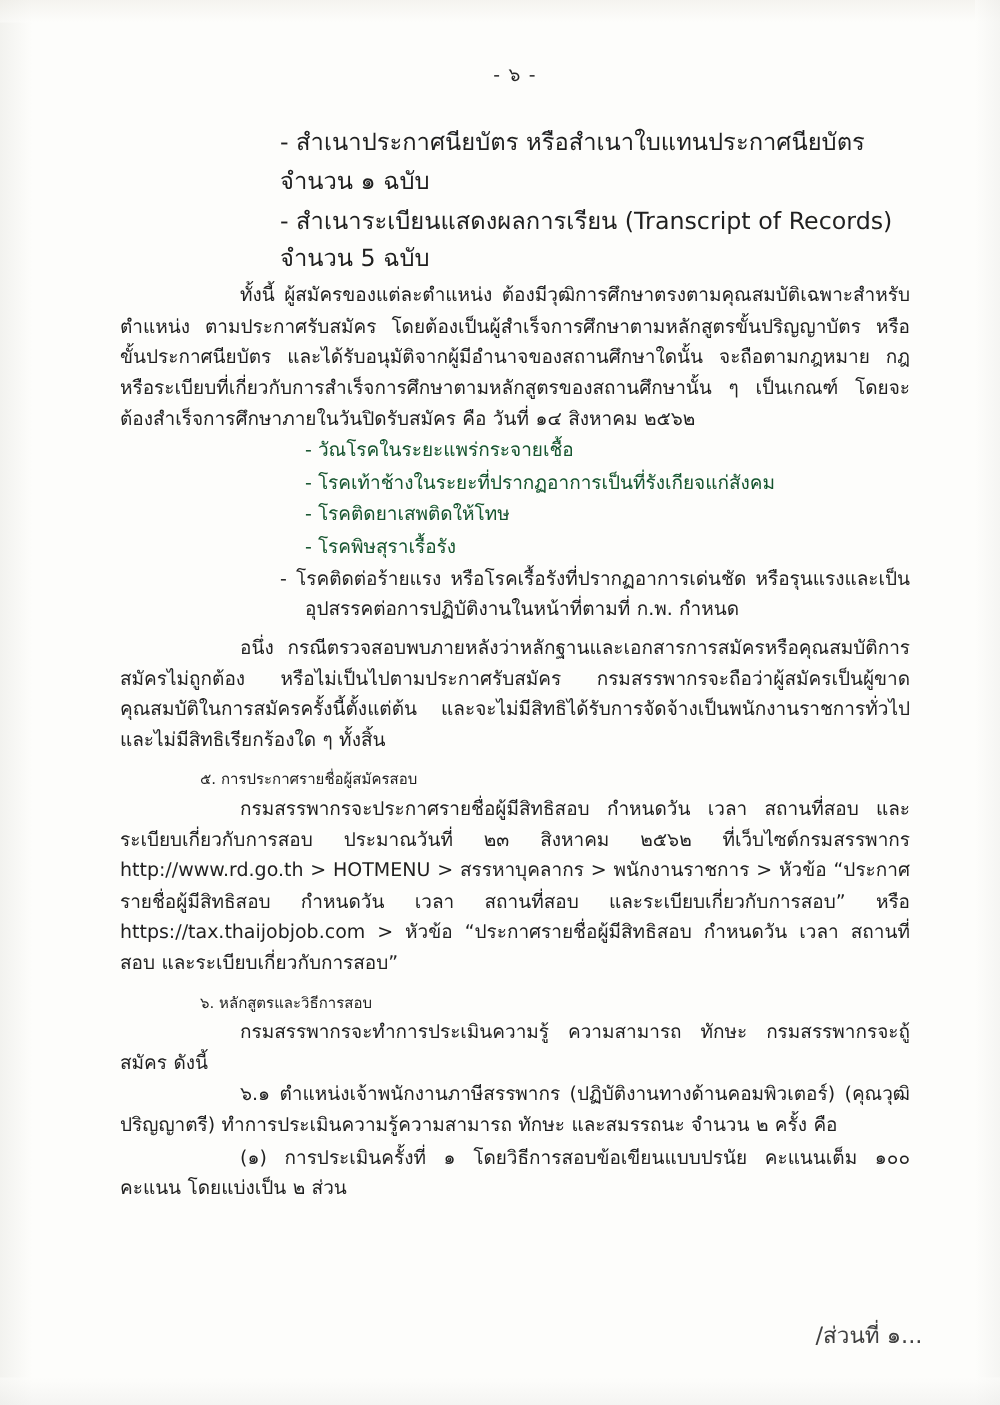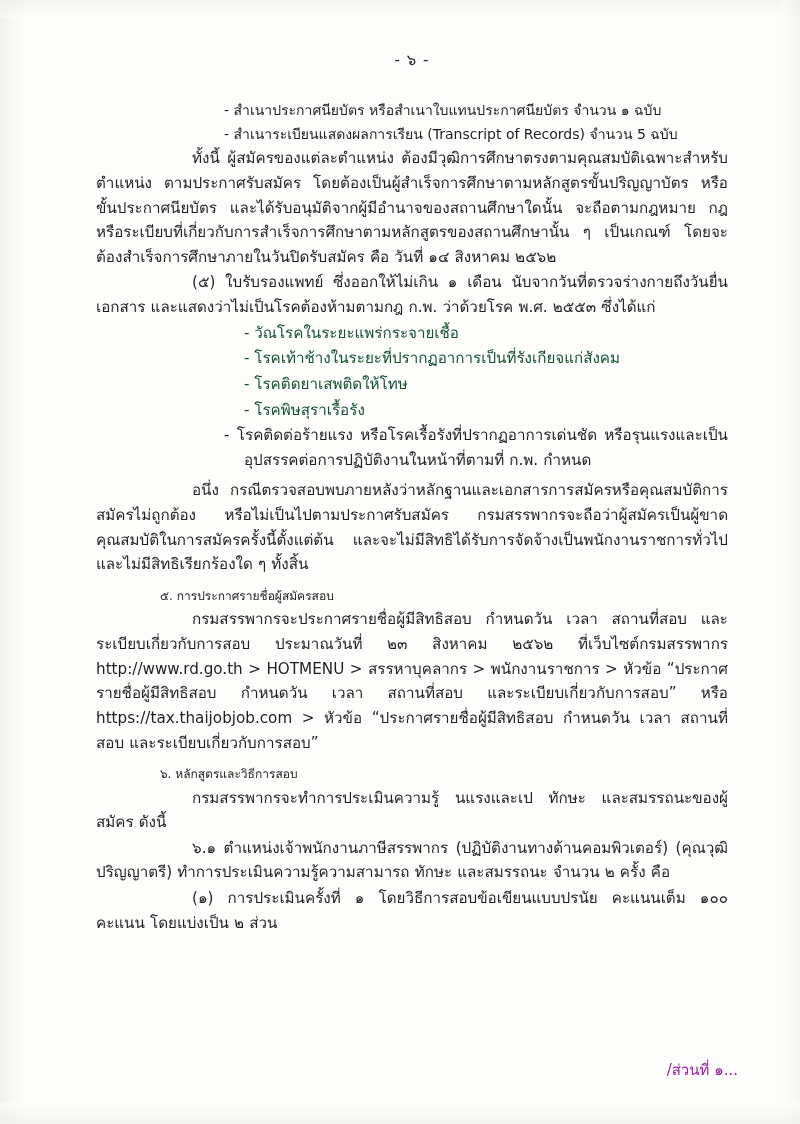--- a/index.html
+++ b/index.html
@@ -72,21 +72,21 @@
     text-align: justify;
     text-justify: inter-word;
     color: #1f1f1f;
     word-spacing: 0.3px;
   }
   p.ind-2 { text-indent: 96px; }
   p.noind { text-indent: 0; }
 
   p.dash {
     margin: 0 0 1px 0;
-    font-size: 14px;
+    font-size: 19px;
     line-height: 1.62;
     padding-left: 128px;
     color: #1f1f1f;
   }
   p.dash2 {
     margin: 0 0 1px 0;
     font-size: 15.2px;
     line-height: 1.62;
     padding-left: 148px;
     color: #14532d;
@@ -99,22 +99,22 @@
     font-size: 12px;
     line-height: 1.62;
     text-indent: 64px;
     color: #1f1f1f;
   }
 
   .footer-note {
     position: absolute;
     right: 62px;
     bottom: 42px;
-    font-size: 15px;
-    color: #a21caf;
+    font-size: 18px;
+    color: #404040;
   }
 </style>
 </head>
 <body>
 
 <div class="page">
   <div class="sheet">
     <div class="edge-left"></div>
     <div class="edge-top"></div>
     <div class="edge-right"></div>
@@ -125,40 +125,39 @@
       <div class="page-number">- ๖ -</div>
 
       <div class="gap-s"></div>
 
       <p class="dash">- สำเนาประกาศนียบัตร หรือสำเนาใบแทนประกาศนียบัตร จำนวน ๑ ฉบับ</p>
       <p class="dash">- สำเนาระเบียนแสดงผลการเรียน (Transcript of Records) จำนวน 5 ฉบับ</p>
 
       <p class="body ind-2">ทั้งนี้ ผู้สมัครของแต่ละตำแหน่ง ต้องมีวุฒิการศึกษาตรงตามคุณสมบัติเฉพาะสำหรับตำแหน่ง ตามประกาศรับสมัคร โดยต้องเป็นผู้สำเร็จการศึกษาตามหลักสูตรขั้นปริญญาบัตร หรือขั้นประกาศนียบัตร และได้รับอนุมัติจากผู้มีอำนาจของสถานศึกษาใดนั้น จะถือตามกฎหมาย กฎ หรือระเบียบที่เกี่ยวกับการสำเร็จการศึกษาตามหลักสูตรของสถานศึกษานั้น ๆ เป็นเกณฑ์ โดยจะต้องสำเร็จการศึกษาภายในวันปิดรับสมัคร คือ วันที่ ๑๔ สิงหาคม ๒๕๖๒</p>
 
 
-      <p class="body ind-2">(๕) ใบรับรองแพทย์ ซึ่งออกให้ไม่เกิน ๑ เดือน นับจากวันที่ตรวจร่างกายถึงวันยื่นเอกสาร และแสดงว่าไม่เป็นโรคต้องห้ามตามกฎ ก.พ. ว่าด้วยโรค พ.ศ. ๒๕๕๓ ซึ่งได้แก่</p>
 
       <p class="dash2">- วัณโรคในระยะแพร่กระจายเชื้อ</p>
       <p class="dash2">- โรคเท้าช้างในระยะที่ปรากฏอาการเป็นที่รังเกียจแก่สังคม</p>
       <p class="dash2">- โรคติดยาเสพติดให้โทษ</p>
       <p class="dash2">- โรคพิษสุราเรื้อรัง</p>
       <p class="body noind" style="padding-left:148px; text-indent:-20px;">- โรคติดต่อร้ายแรง หรือโรคเรื้อรังที่ปรากฏอาการเด่นชัด หรือรุนแรงและเป็นอุปสรรคต่อการปฏิบัติงานในหน้าที่ตามที่ ก.พ. กำหนด</p>
 
       <div class="gap-s"></div>
 
 
       <p class="body ind-2">อนึ่ง กรณีตรวจสอบพบภายหลังว่าหลักฐานและเอกสารการสมัครหรือคุณสมบัติการสมัครไม่ถูกต้อง หรือไม่เป็นไปตามประกาศรับสมัคร กรมสรรพากรจะถือว่าผู้สมัครเป็นผู้ขาดคุณสมบัติในการสมัครครั้งนี้ตั้งแต่ต้น และจะไม่มีสิทธิได้รับการจัดจ้างเป็นพนักงานราชการทั่วไป และไม่มีสิทธิเรียกร้องใด ๆ ทั้งสิ้น</p>
 
       <p class="section-head">๕. การประกาศรายชื่อผู้สมัครสอบ</p>
 
       <p class="body ind-2">กรมสรรพากรจะประกาศรายชื่อผู้มีสิทธิสอบ กำหนดวัน เวลา สถานที่สอบ และระเบียบเกี่ยวกับการสอบ ประมาณวันที่ ๒๓ สิงหาคม ๒๕๖๒ ที่เว็บไซต์กรมสรรพากร http://www.rd.go.th &gt; HOTMENU &gt; สรรหาบุคลากร &gt; พนักงานราชการ &gt; หัวข้อ “ประกาศรายชื่อผู้มีสิทธิสอบ กำหนดวัน เวลา สถานที่สอบ และระเบียบเกี่ยวกับการสอบ” หรือ https://tax.thaijobjob.com &gt; หัวข้อ “ประกาศรายชื่อผู้มีสิทธิสอบ กำหนดวัน เวลา สถานที่สอบ และระเบียบเกี่ยวกับการสอบ”</p>
 
       <p class="section-head">๖. หลักสูตรและวิธีการสอบ</p>
 
-      <p class="body ind-2">กรมสรรพากรจะทำการประเมินความรู้ นแรงและเป ทักษะ และสมรรถนะของผู้สมัคร ดังนี้</p>
+      <p class="body ind-2">กรมสรรพากรจะทำการประเมินความรู้ ความสามารถ ทักษะ กรมสรรพากรจะถู้สมัคร ดังนี้</p>
 
       <p class="body ind-2">๖.๑ ตำแหน่งเจ้าพนักงานภาษีสรรพากร (ปฏิบัติงานทางด้านคอมพิวเตอร์) (คุณวุฒิปริญญาตรี) ทำการประเมินความรู้ความสามารถ ทักษะ และสมรรถนะ จำนวน ๒ ครั้ง คือ</p>
 
       <p class="body ind-2">(๑) การประเมินครั้งที่ ๑ โดยวิธีการสอบข้อเขียนแบบปรนัย คะแนนเต็ม ๑๐๐ คะแนน โดยแบ่งเป็น ๒ ส่วน</p>
 
     </div>
 
     <div class="footer-note">/ส่วนที่ ๑...</div>
   </div>
 </div>

